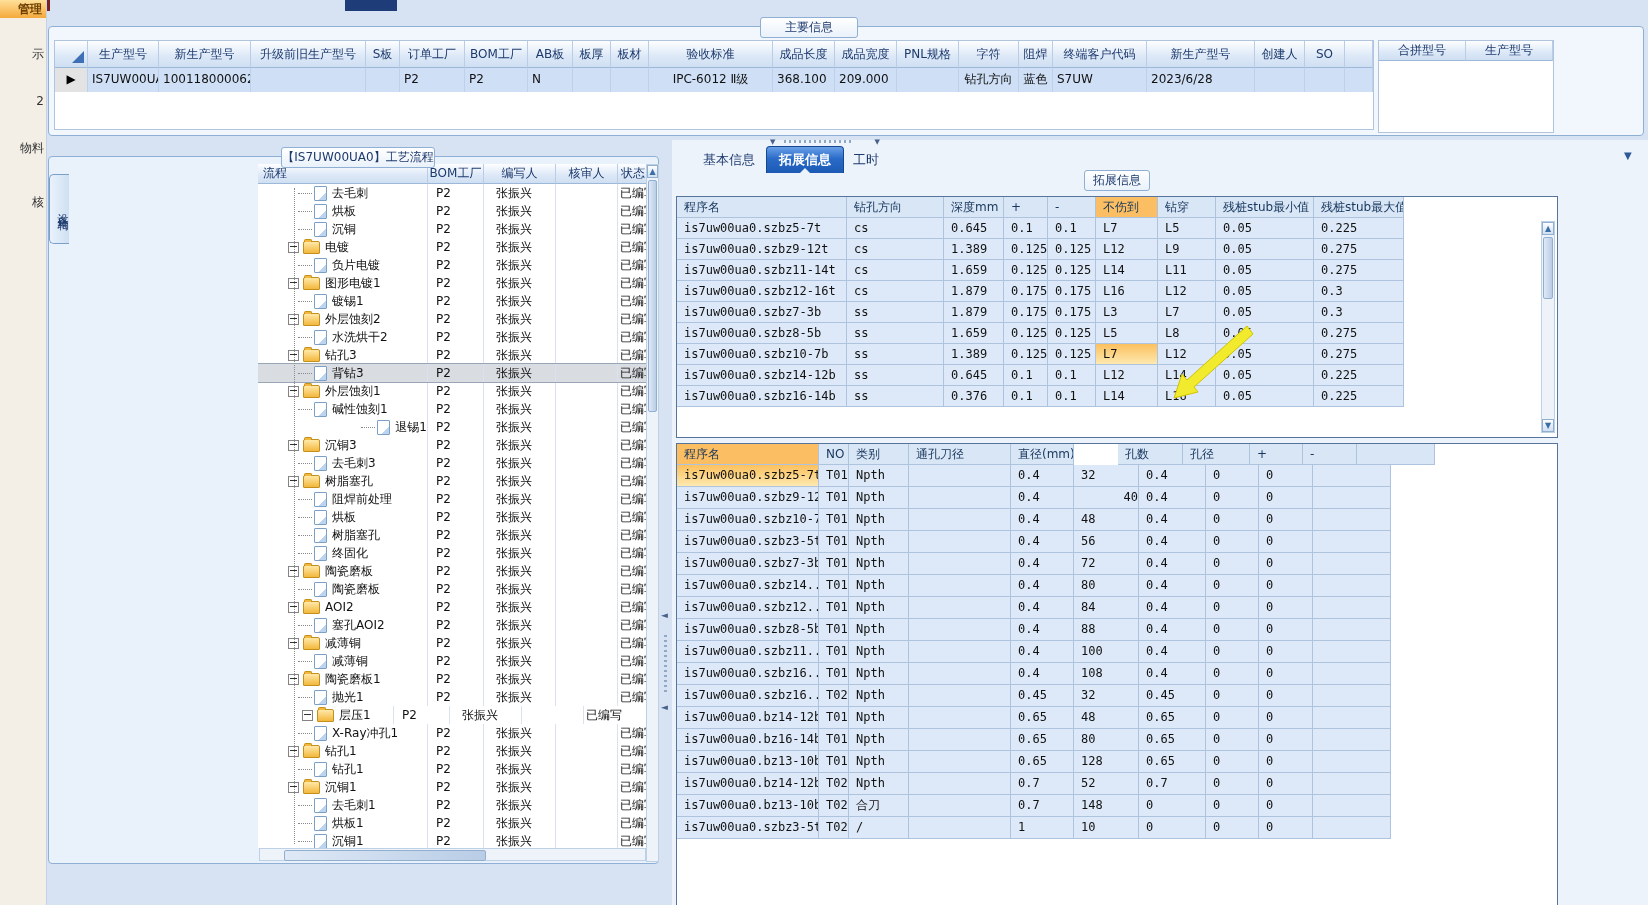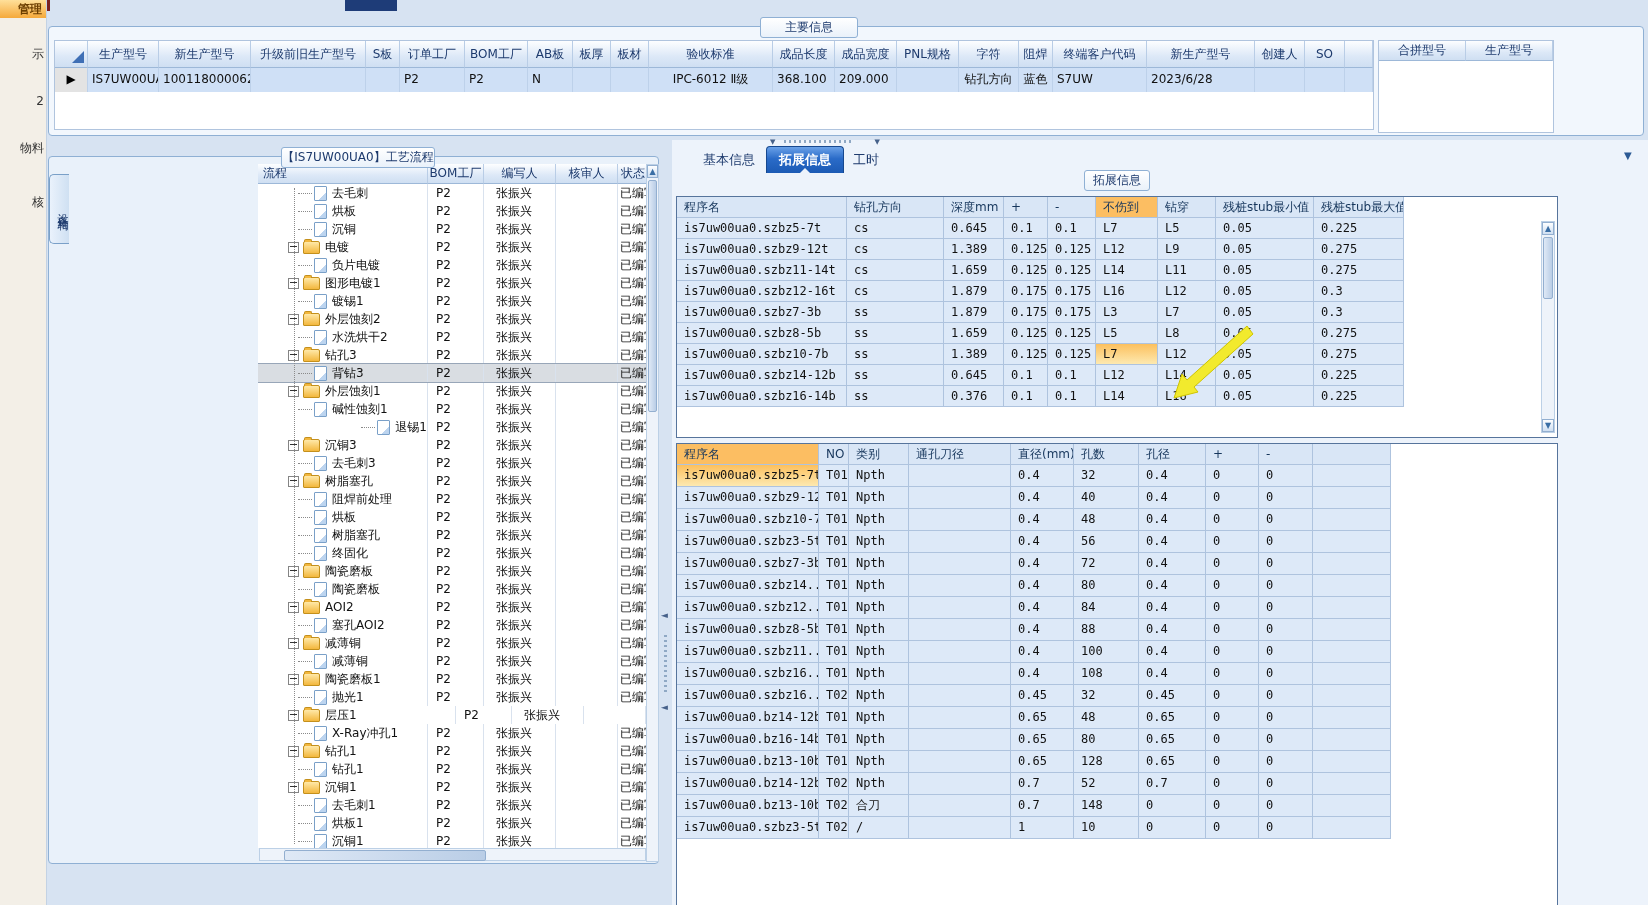--- a/index.html
+++ b/index.html
@@ -352,21 +352,21 @@
         <div class="tcell" style="width: 40px; padding-left: 2px; border-right: none;">已编写</div>
       </div>
       <div class="trow">
         <div class="tcell" style="width: 170px; padding-left: 40px;"><span class="stub"></span><span class="fileico"></span><span>抛光1</span></div>
         <div class="tcell" style="width: 56px; padding-left: 8px;">P2</div>
         <div class="tcell" style="width: 72px; padding-left: 12px;">张振兴</div>
         <div class="tcell" style="width: 62px;"></div>
         <div class="tcell" style="width: 40px; padding-left: 2px; border-right: none;">已编写</div>
       </div>
       <div class="trow">
-        <div class="tcell" style="width: 198px; padding-left: 30px;"><span class="minusbox"></span><span class="foldico"></span><span>层压1</span></div>
+        <div class="tcell" style="width: 136px; padding-left: 44px;"><span class="minusbox"></span><span class="foldico"></span><span>层压1</span></div>
         <div class="tcell" style="width: 56px; padding-left: 8px;">P2</div>
         <div class="tcell" style="width: 72px; padding-left: 12px;">张振兴</div>
         <div class="tcell" style="width: 62px;"></div>
         <div class="tcell" style="width: 40px; padding-left: 2px; border-right: none;">已编写</div>
       </div>
       <div class="trow">
         <div class="tcell" style="width: 170px; padding-left: 40px;"><span class="stub"></span><span class="fileico"></span><span>X-Ray冲孔1</span></div>
         <div class="tcell" style="width: 56px; padding-left: 8px;">P2</div>
         <div class="tcell" style="width: 72px; padding-left: 12px;">张振兴</div>
         <div class="tcell" style="width: 62px;"></div>
@@ -571,21 +571,21 @@
   </div>
 
   <div class="abs ibox" style="left:676px;top:443px;width:882px;height:470px;">
     <div id="drill-grid">
         <div class="ihead">
           <div class="ic hl-head" style="width: 142px; height: 21px; line-height: 20px;">程序名</div>
           <div class="ic" style="width: 30px; height: 21px; line-height: 20px;">NO</div>
           <div class="ic" style="width: 60px; height: 21px; line-height: 20px;">类别</div>
           <div class="ic" style="width: 102px; height: 21px; line-height: 20px;">通孔刀径</div>
           <div class="ic" style="width: 63px; height: 21px; line-height: 20px;">直径(mm)</div>
-          <div class="ic" style="width: 65px; height: 21px; line-height: 20px;">孔数</div>
+          <div class="ic" style="width: 65px; height: 21px; line-height: 20px; margin-left: 44px;">孔数</div>
           <div class="ic" style="width: 67px; height: 21px; line-height: 20px;">孔径</div>
           <div class="ic" style="width: 53px; height: 21px; line-height: 20px;">+</div>
           <div class="ic" style="width: 54px; height: 21px; line-height: 20px;">-</div>
           <div class="ic" style="width: 78px; height: 21px; line-height: 20px;"></div>
         </div>
         <div class="irow">
           <div class="ic mono hl-cell" style="width: 142px; height: 22px; line-height: 21px;">is7uw00ua0.szbz5-7t</div>
           <div class="ic mono" style="width: 30px; height: 22px; line-height: 21px;">T01</div>
           <div class="ic mono" style="width: 60px; height: 22px; line-height: 21px;">Npth</div>
           <div class="ic mono" style="width: 102px; height: 22px; line-height: 21px;"></div>
@@ -595,21 +595,21 @@
           <div class="ic mono" style="width: 53px; height: 22px; line-height: 21px;">0</div>
           <div class="ic mono" style="width: 54px; height: 22px; line-height: 21px;">0</div>
           <div class="ic mono" style="width: 78px; height: 22px; line-height: 21px;"></div>
         </div>
         <div class="irow">
           <div class="ic mono" style="width: 142px; height: 22px; line-height: 21px;">is7uw00ua0.szbz9-12t</div>
           <div class="ic mono" style="width: 30px; height: 22px; line-height: 21px;">T01</div>
           <div class="ic mono" style="width: 60px; height: 22px; line-height: 21px;">Npth</div>
           <div class="ic mono" style="width: 102px; height: 22px; line-height: 21px;"></div>
           <div class="ic mono" style="width: 63px; height: 22px; line-height: 21px;">0.4</div>
-          <div class="ic mono" style="width: 65px; height: 22px; line-height: 21px;">40</div>
+          <div class="ic mono" style="width: 65px; height: 22px; line-height: 21px; text-align: right;">40</div>
           <div class="ic mono" style="width: 67px; height: 22px; line-height: 21px;">0.4</div>
           <div class="ic mono" style="width: 53px; height: 22px; line-height: 21px;">0</div>
           <div class="ic mono" style="width: 54px; height: 22px; line-height: 21px;">0</div>
           <div class="ic mono" style="width: 78px; height: 22px; line-height: 21px;"></div>
         </div>
         <div class="irow">
           <div class="ic mono" style="width: 142px; height: 22px; line-height: 21px;">is7uw00ua0.szbz10-7b</div>
           <div class="ic mono" style="width: 30px; height: 22px; line-height: 21px;">T01</div>
           <div class="ic mono" style="width: 60px; height: 22px; line-height: 21px;">Npth</div>
           <div class="ic mono" style="width: 102px; height: 22px; line-height: 21px;"></div>

